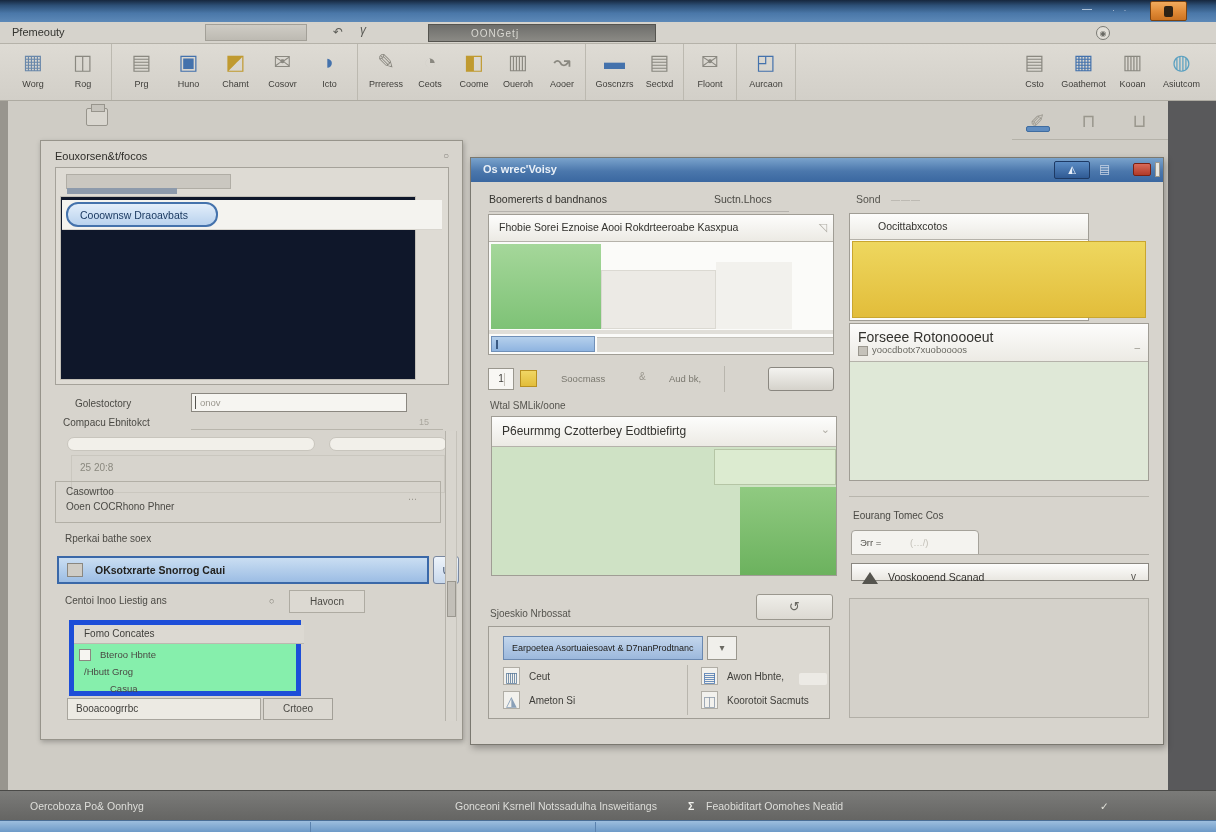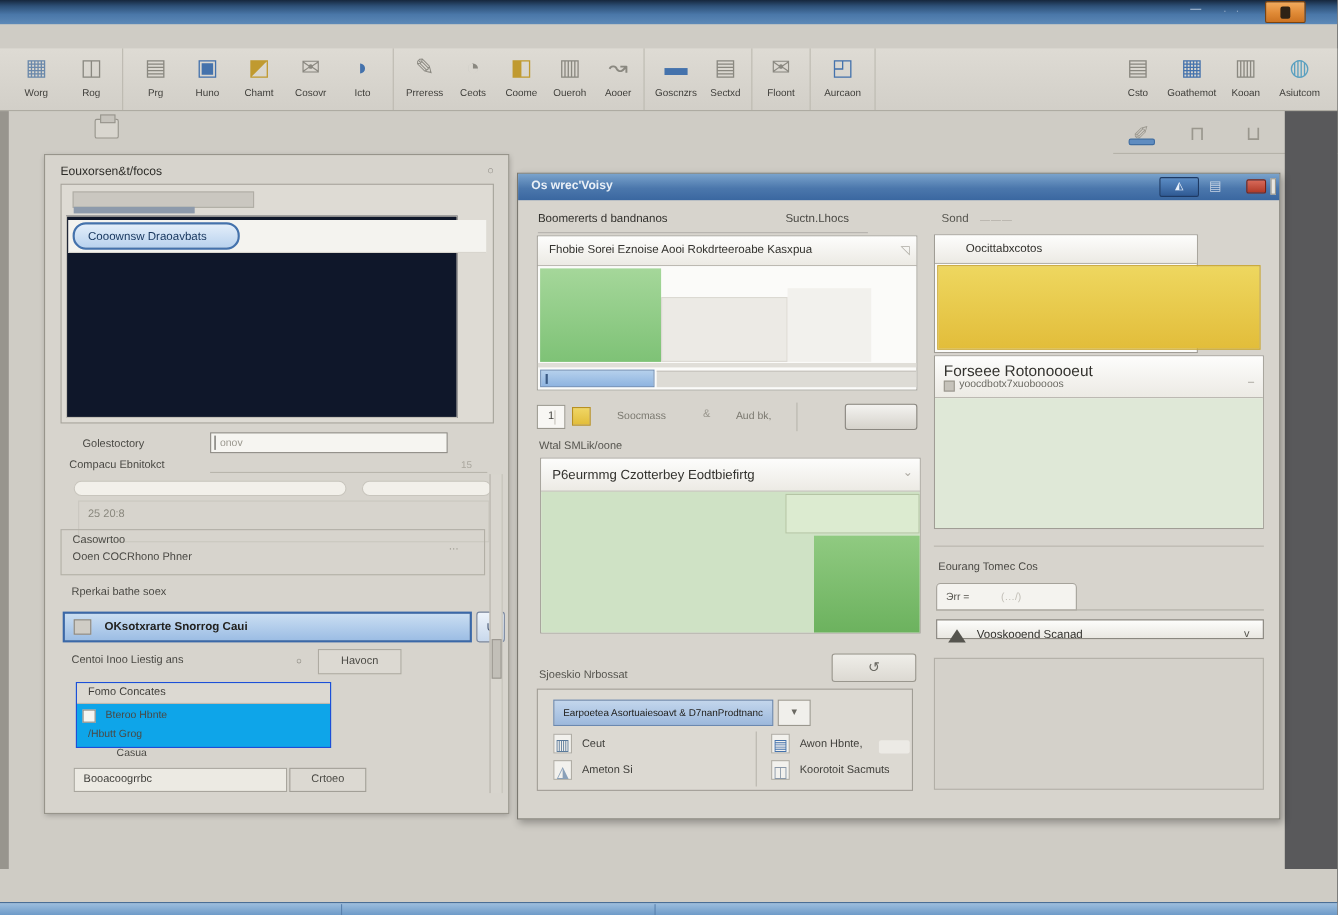--- a/index.html
+++ b/index.html
@@ -82,21 +82,21 @@
   #ld-repeat{left:24px;top:392px;}
   #ld-bluerow{left:16px;top:415px;width:372px;height:28px;border:2px solid #3a68a8;
     background:linear-gradient(#cadef2,#9cbde4);}
   #ld-bluerow-ic{position:absolute;left:8px;top:5px;width:16px;height:14px;background:#cfccc5;border:1px solid #8a8780;}
   #ld-bluerow-tx{position:absolute;left:36px;top:6px;font-size:10.5px;color:#22211e;font-weight:bold;}
   #ld-rowbtn{left:392px;top:415px;width:26px;height:28px;border:1px solid #7a88a0;border-radius:3px;
     background:linear-gradient(#eef4fb,#c8d8ec);font-size:12px;color:#4a5a74;text-align:center;line-height:26px;}
   #ld-center{left:24px;top:454px;}
   #ld-circle{left:228px;top:455px;font-size:9px;color:#7a786f;}
   #ld-havocn{left:248px;top:449px;width:76px;height:23px;border:1px solid #aeaba2;background:#dcd9d2;font-size:10px;color:#4a4944;line-height:21px;text-align:center;}
-  #ld-listbox{left:28px;top:479px;width:232px;height:60px;border:1px solid #1d4ed8;background:#0ea5e9;}
+  #ld-listbox{left:28px;top:479px;width:232px;height:76px;border:5px solid #1d4ed8;background:#86efac;}
   #ld-lh{left:0;top:0;width:230px;height:19px;border-bottom:1px solid #bcb9b0;font-size:10px;color:#3f3e3a;line-height:18px;padding-left:10px;background:#dcd9d2;}
   #ld-cb{left:5px;top:24px;width:12px;height:12px;border:1px solid #8a8780;background:#f6f5f1;}
   #ld-li1{left:26px;top:24px;} #ld-li2{left:10px;top:41px;} #ld-li3{left:36px;top:58px;}
   .ld-li{font-size:9.5px;color:#4a4944;}
   #ld-field{left:26px;top:557px;width:194px;height:22px;border:1px solid #a8a59d;background:#eceae3;font-size:10px;color:#3f3e3a;line-height:20px;padding-left:8px;}
   #ld-fieldbtn{left:222px;top:557px;width:70px;height:22px;border:1px solid #a29f97;background:#dcd9d2;font-size:10px;color:#4a4944;line-height:20px;text-align:center;}
   #ld-scroll{left:404px;top:290px;width:12px;height:290px;background:#d8d5ce;border-left:1px solid #b5b2aa;border-right:1px solid #c5c2ba;}
   #ld-thumb{position:absolute;left:1px;top:150px;width:9px;height:36px;background:#c2bfb8;border:1px solid #9a978f;}
 
   
@@ -203,20 +203,28 @@
 <div id="screen">
 
   <div id="titlebar" class="abs">
     <span id="tb-dash" class="abs">—</span>
     <span id="tb-dots" class="abs">· ·</span>
     <div id="close-btn" class="abs">
       <span id="close-glyph"></span>
     </div>
   </div>
 
+  <div id="menubar" class="abs">
+    <span id="app-tab" class="abs">Pfemeouty</span>
+    <div id="menu-btn" class="abs"></div>
+    <span id="undo-ic" class="abs">↶</span>
+    <span id="redo-ic" class="abs">γ</span>
+    <div id="doc-box" class="abs">OONGetj</div>
+    <span id="help-circle" class="abs">◉</span>
+  </div>
 
   <div id="ribbon" class="abs">
     <div id="rb-g0" class="rb-grp">
       <div class="rb-item">
           <span class="rb-ic gb">▦</span>
           <span class="rb-lb">Worg</span>
         </div>
       <div class="rb-item">
           <span class="rb-ic gy">◫</span>
           <span class="rb-lb">Rog</span>
@@ -462,19 +470,26 @@
     <div id="md-emtab" class="abs"><span>Эrr =</span><span id="md-emghost">(…/)</span></div>
     <div id="md-emline" class="abs"></div>
     <div id="md-drop" class="abs">
       <span id="md-droptri"></span>
       <span id="md-droptx">Vooskooend Scanad</span>
       <span id="md-dropch">v</span>
     </div>
     <div id="md-rbox" class="abs"></div>
   </div>
 
+  <div id="statusbar" class="abs">
+    <span id="sb-left" class="st-tx">Oercoboza Po&amp; Oonhyg</span>
+    <span id="sb-c1" class="st-tx">Gonceoni Ksrnell Notssadulha Insweitiangs</span>
+    <span id="sb-sigma" class="st-tx">Σ</span>
+    <span id="sb-c2" class="st-tx">Feaobiditart Oomohes Neatid</span>
+    <span id="sb-check" class="st-tx">✓</span>
+  </div>
 
   <div id="taskbar" class="abs">
     <span class="tk-sep" style="left:310px;"></span>
     <span class="tk-sep" style="left:595px;"></span>
   </div>
 
 </div>
 
 </body></html>

